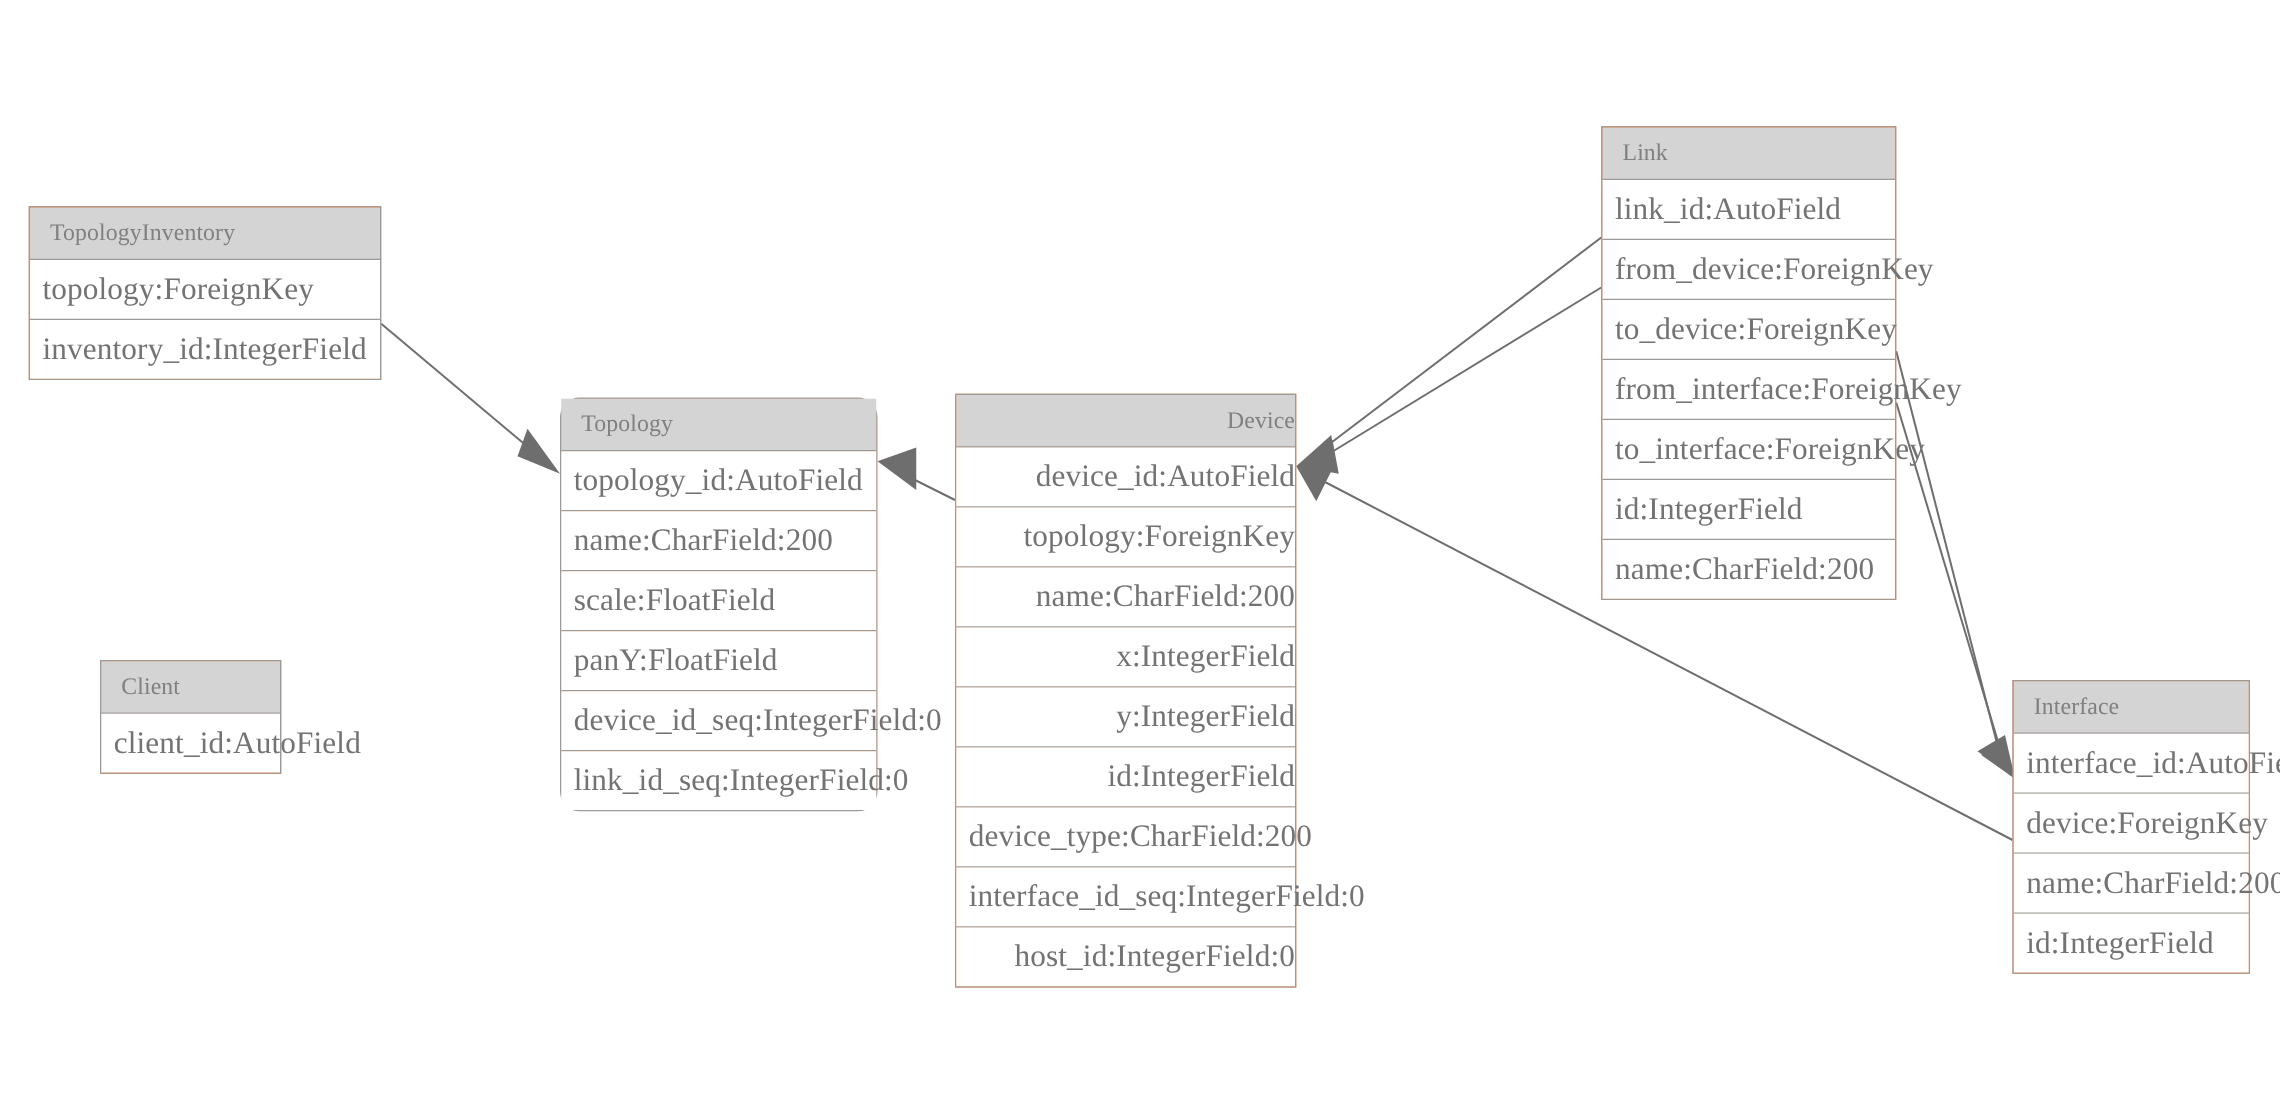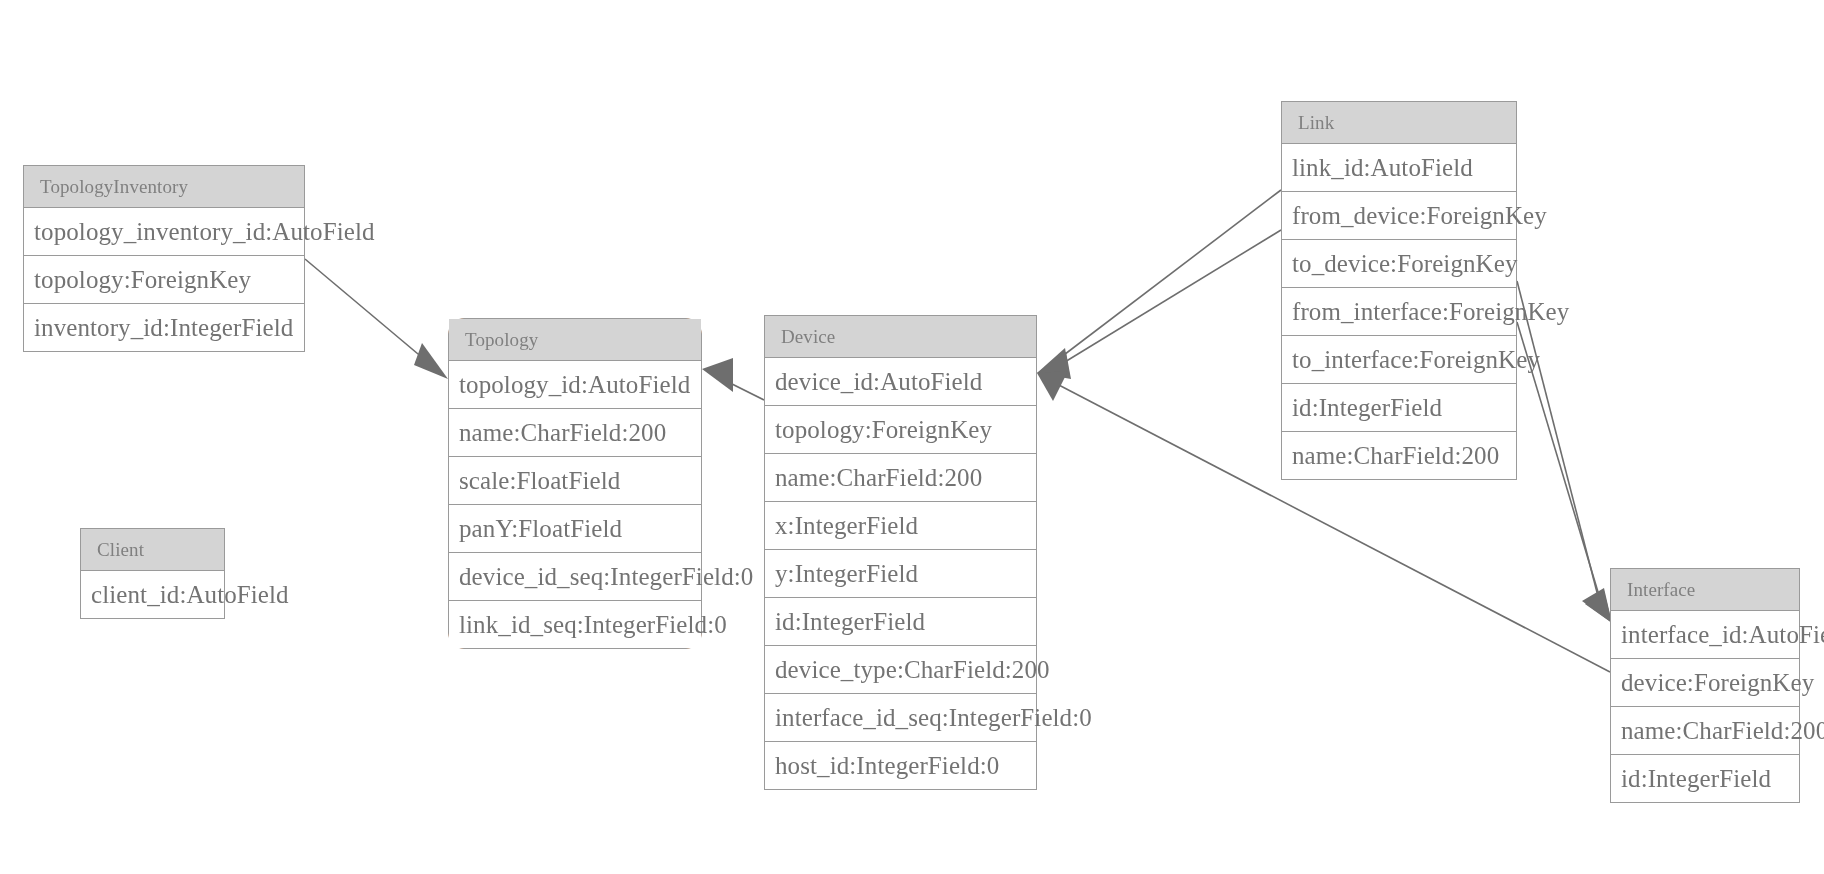--- a/index.html
+++ b/index.html
@@ -99,41 +99,40 @@
 
     <g>
       <line x1="1517" y1="322" x2="1604" y2="612" stroke="#6e6e6e" stroke-width="1.6"></line>
       <polygon points="1612,623 1585,604 1604,591" fill="#6e6e6e"></polygon>
     </g>
 
   </svg>
 
   <div class="entity" style="left:23px; top:165px; width:282px;">
     <div class="entity-header">TopologyInventory</div>
-    <div class="entity-row">topology_inventory_id:AutoField</div>
     <div class="entity-row">topology:ForeignKey</div>
     <div class="entity-row">inventory_id:IntegerField</div>
   </div>
 
   <div class="entity" style="left:448px; top:318px; width:254px;border-radius:16px;">
     <div class="entity-header">Topology</div>
     <div class="entity-row">topology_id:AutoField</div>
     <div class="entity-row">name:CharField:200</div>
     <div class="entity-row">scale:FloatField</div>
     <div class="entity-row">panY:FloatField</div>
     <div class="entity-row">device_id_seq:IntegerField:0</div>
     <div class="entity-row">link_id_seq:IntegerField:0</div>
   </div>
 
   <div class="entity" style="left:80px; top:528px; width:145px;">
     <div class="entity-header">Client</div>
     <div class="entity-row">client_id:AutoField</div>
   </div>
 
-  <div class="entity" style="left:764px; top:315px; width:273px;">
+  <div class="entity" style="left:764px; top:315px; width:273px;text-align:right;">
     <div class="entity-header">Device</div>
     <div class="entity-row">device_id:AutoField</div>
     <div class="entity-row">topology:ForeignKey</div>
     <div class="entity-row">name:CharField:200</div>
     <div class="entity-row">x:IntegerField</div>
     <div class="entity-row">y:IntegerField</div>
     <div class="entity-row">id:IntegerField</div>
     <div class="entity-row">device_type:CharField:200</div>
     <div class="entity-row">interface_id_seq:IntegerField:0</div>
     <div class="entity-row">host_id:IntegerField:0</div>
@@ -143,21 +142,21 @@
     <div class="entity-header">Link</div>
     <div class="entity-row">link_id:AutoField</div>
     <div class="entity-row">from_device:ForeignKey</div>
     <div class="entity-row">to_device:ForeignKey</div>
     <div class="entity-row">from_interface:ForeignKey</div>
     <div class="entity-row">to_interface:ForeignKey</div>
     <div class="entity-row">id:IntegerField</div>
     <div class="entity-row">name:CharField:200</div>
   </div>
 
-  <div class="entity" style="left:1610px; top:568px; width:190px;">
+  <div class="entity" style="left:1610px; top:544px; width:190px;">
     <div class="entity-header">Interface</div>
     <div class="entity-row">interface_id:AutoField</div>
     <div class="entity-row">device:ForeignKey</div>
     <div class="entity-row">name:CharField:200</div>
     <div class="entity-row">id:IntegerField</div>
   </div>
 
 </div>
 
 </body></html>

